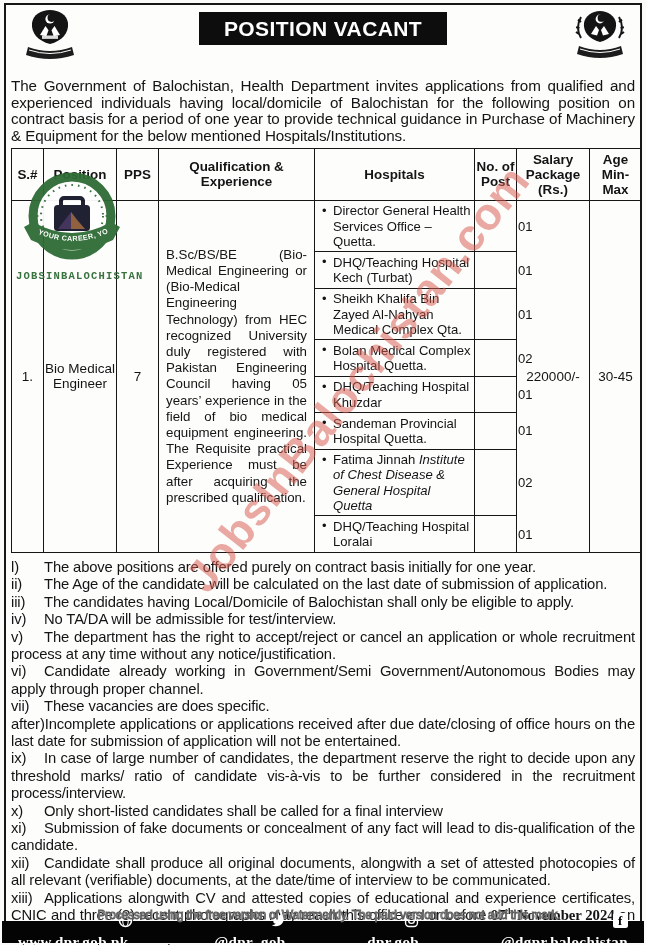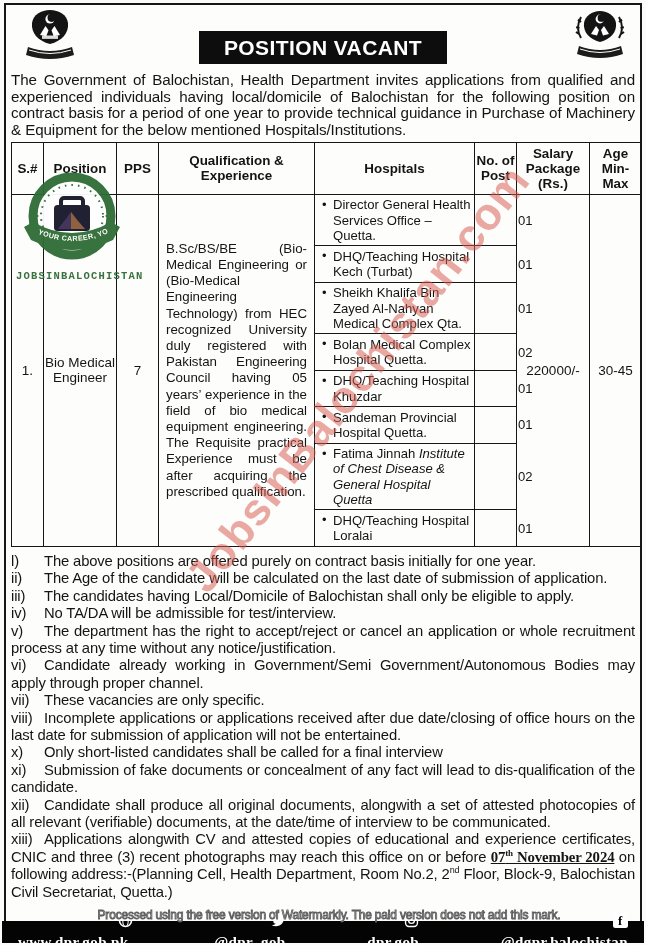--- a/index.html
+++ b/index.html
@@ -7,22 +7,22 @@
   body { background:#fbfbf9; font-family:"Liberation Sans", sans-serif; color:#141414; position:relative; overflow:hidden; }
   .ad { position:absolute; left:4px; top:3px; width:638px; height:939px; border:2.5px solid #161616; background:#fdfdfc; padding:0 5px; }
 
   
   .header { position:relative; height:56px; }
   .emblem { position:absolute; top:3px; }
   .emblem.left { left:8px; }
   .emblem.right { right:2px; }
   .banner { position:absolute; left:50%; top:7px; transform:translateX(-50%); width:248px; height:33px;
             background:#0d0d0d; color:#fff; display:flex; align-items:center; justify-content:center;
-            font-weight:bold; font-size:21px; letter-spacing:.4px;margin-top:19px; }
-  .intro { margin-top:11px; font-size:15.2px; line-height:16.7px; text-align:justify; letter-spacing:-.1px; }
+            font-weight:bold; font-size:21px; letter-spacing:.4px; }
+  .intro { margin-top:17px; font-size:15.2px; line-height:16.7px; text-align:justify; letter-spacing:-.1px; }
 
   
   table.vac { width:630px; border-collapse:collapse; margin-top:3px; table-layout:fixed; }
   table.vac th, table.vac td { border:1.6px solid #161616; }
   table.vac th { font-size:13.4px; line-height:1.12; padding:3px 1px; text-align:center; vertical-align:middle; }
   td.c { text-align:center; vertical-align:middle; font-size:13.5px; }
   td.qual { font-size:13.3px; line-height:16.2px; text-align:justify; padding:24px 7px; vertical-align:middle; }
   td.hosp { font-size:13.1px; line-height:15.2px; padding:2.5px 3px 2.5px 18px; position:relative; vertical-align:middle; }
   td.hosp::before { content:"•"; position:absolute; left:7px; top:2px; font-size:13px; }
   td.hosp i { font-style:italic; }
@@ -146,22 +146,23 @@
   </tbody>
     </table>
 
   <div class="notes">
     <div class="note"><span class="lbl">l)</span><span>The above positions are offered purely on contract basis initially for one year.</span></div>
     <div class="note"><span class="lbl">ii)</span><span>The Age of the candidate will be calculated on the last date of submission of application.</span></div>
     <div class="note"><span class="lbl">iii)</span><span>The candidates having Local/Domicile of Balochistan shall only be eligible to apply.</span></div>
     <div class="note"><span class="lbl">iv)</span><span>No TA/DA will be admissible for test/interview.</span></div>
     <div class="note"><span class="lbl">v)</span><span>The department has the right to accept/reject or cancel an application or whole recruitment process at any time without any notice/justification.</span></div>
     <div class="note"><span class="lbl">vi)</span><span>Candidate already working in Government/Semi Government/Autonomous Bodies may apply through proper channel.</span></div>
-    <div class="note"><span class="lbl">vii)</span><span>These vacancies are only specific.</span></div>
-    <div class="note"><span class="lbl">viii)</span><span>Incomplete applications or applications received after due date/closing of office hours on the last date for submission of application will not be entertained.</span></div>
+    <div class="note"><span class="lbl">vii)</span><span>These vacancies are does specific.</span></div>
+    <div class="note"><span class="lbl">after)</span><span>Incomplete applications or applications received after due date/closing of office hours on the last date for submission of application will not be entertained.</span></div>
+    <div class="note"><span class="lbl">ix)</span><span>In case of large number of candidates, the department reserve the right to decide upon any threshold marks/ ratio of candidate vis-à-vis to be further considered in the recruitment process/interview.</span></div>
     <div class="note"><span class="lbl">x)</span><span>Only short-listed candidates shall be called for a final interview</span></div>
     <div class="note"><span class="lbl">xi)</span><span>Submission of fake documents or concealment of any fact will lead to dis-qualification of the candidate.</span></div>
     <div class="note"><span class="lbl">xii)</span><span>Candidate shall produce all original documents, alongwith a set of attested photocopies of all relevant (verifiable) documents, at the date/time of interview to be communicated.</span></div>
     <div class="note">
       <span class="lbl">xiii)</span><span>Applications alongwith CV and attested copies of educational and experience certificates, CNIC and three (3) recent photographs may reach this office on or before </span><span class="date"><span>07</span><sup>th</sup><span> November 2024</span></span><span> on following address:-(Planning Cell, Health Department, Room No.2, 2</span><sup>nd</sup><span> Floor, Block-9, Balochistan Civil Secretariat, Quetta.)</span>
     </div>
   </div>
 
 </div>
 

